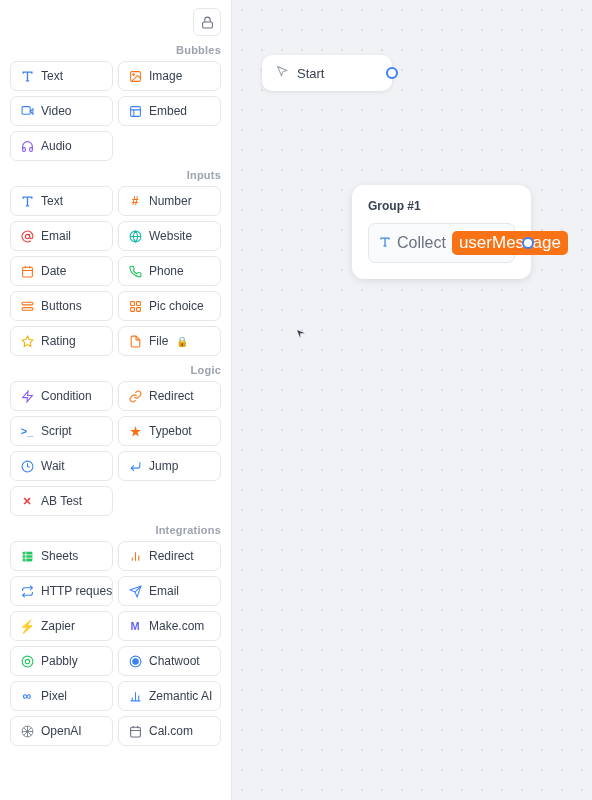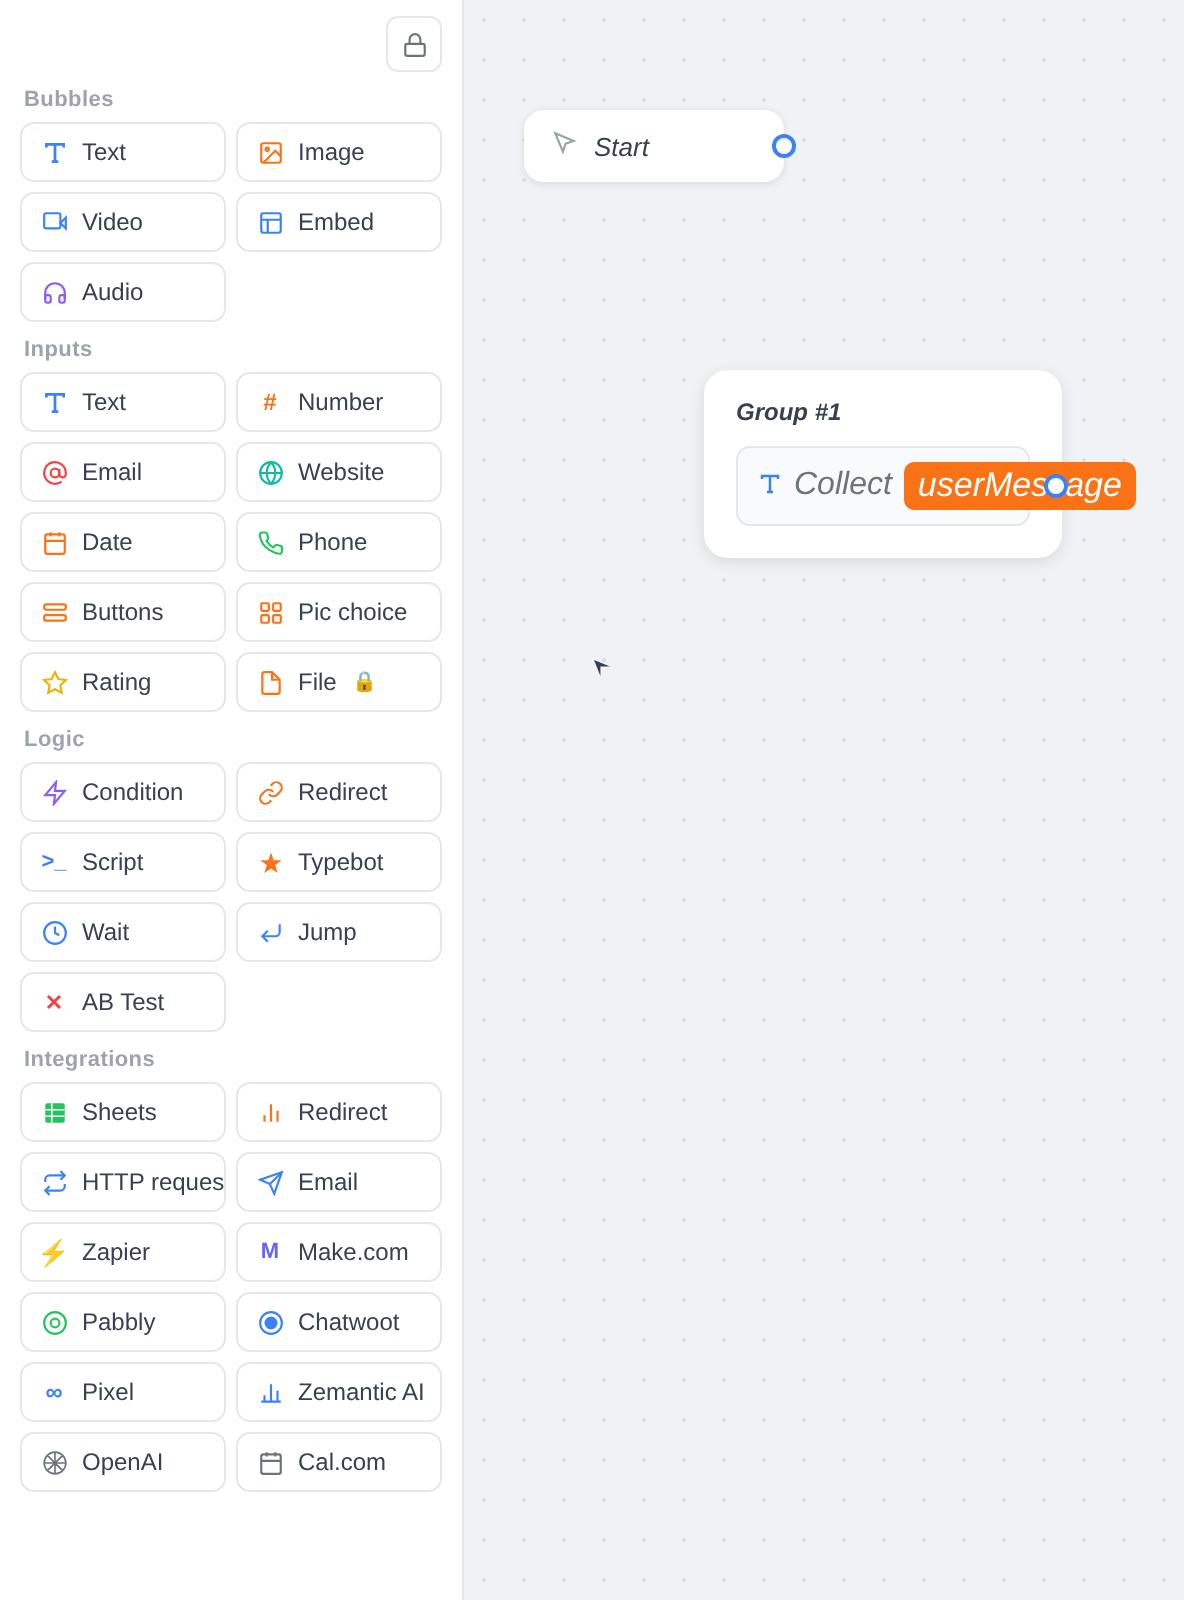--- a/index.html
+++ b/index.html
@@ -42,20 +42,21 @@
       font-size: 13px;
     }
 
     .section-label {
       font-size: 11px;
       font-weight: 600;
       color: #9ca3af;
       text-transform: none;
       margin: 8px 0 5px 2px;
       letter-spacing: 0.02em;
+      text-align: right;
     }
 
     .items-grid {
       display: grid;
       grid-template-columns: 1fr 1fr;
       gap: 5px;
       margin-bottom: 4px;
     }
 
     .item-card {
@@ -96,21 +97,20 @@
       color: #f97316;
       margin-left: 2px;
     }
 
     
     .canvas {
       flex: 1;
       background: #f0f2f5;
       position: relative;
       overflow: hidden;
-      font-style: italic;
     }
 
     
     .canvas::before {
       content: '';
       position: absolute;
       inset: 0;
       background-image: radial-gradient(circle, #c5c8cd 1px, transparent 1px);
       background-size: 20px 20px;
       opacity: 0.5;

